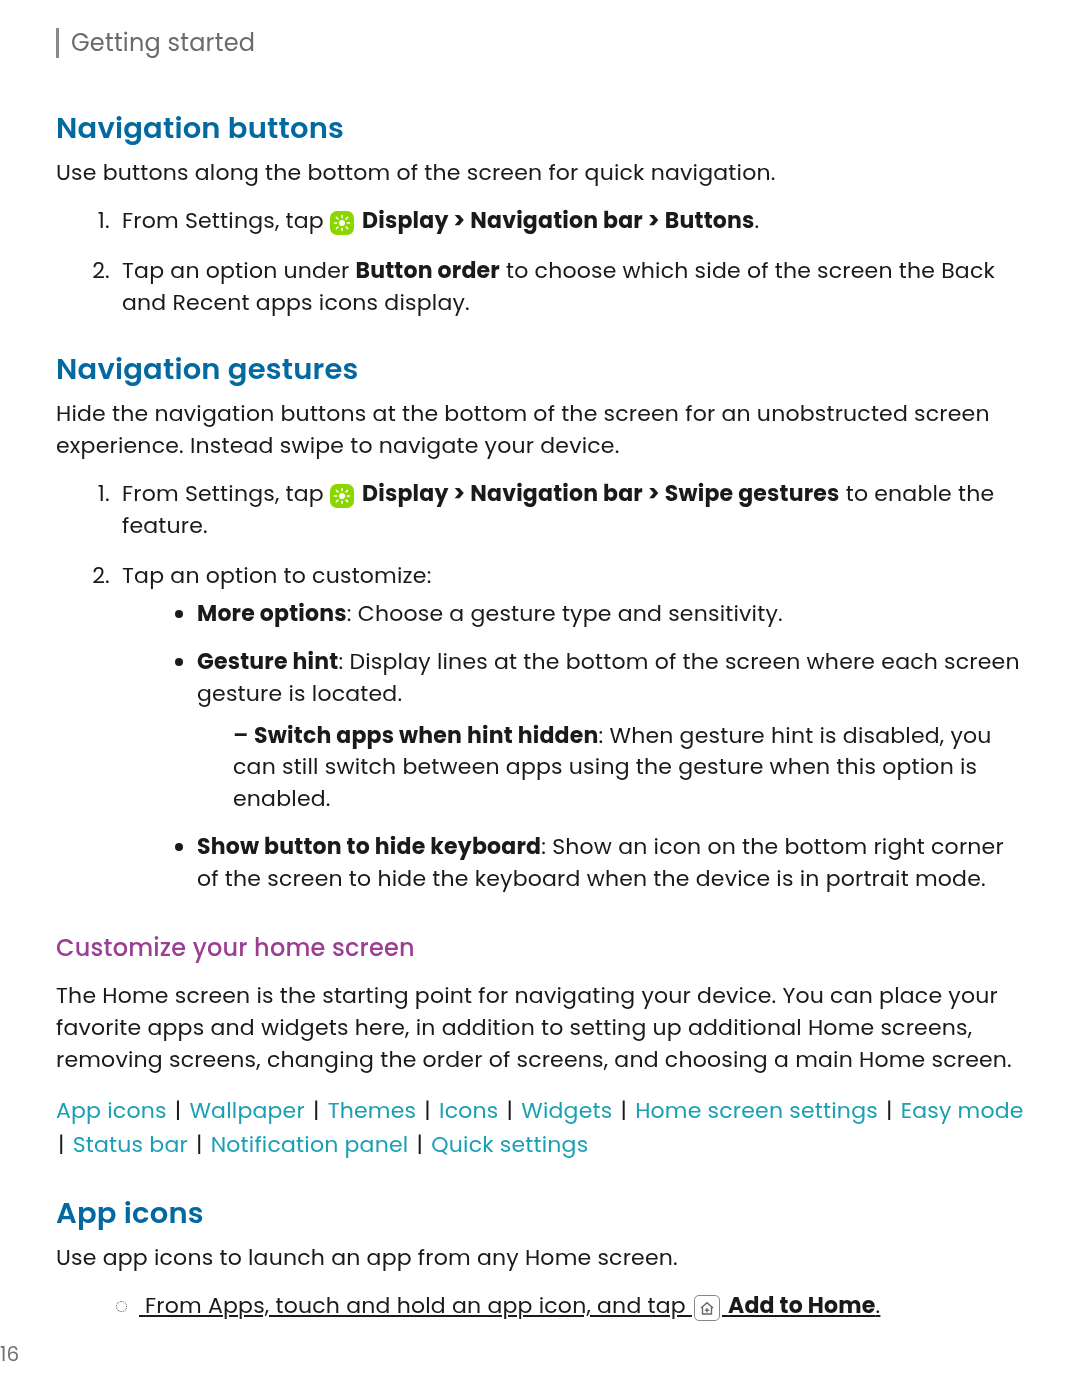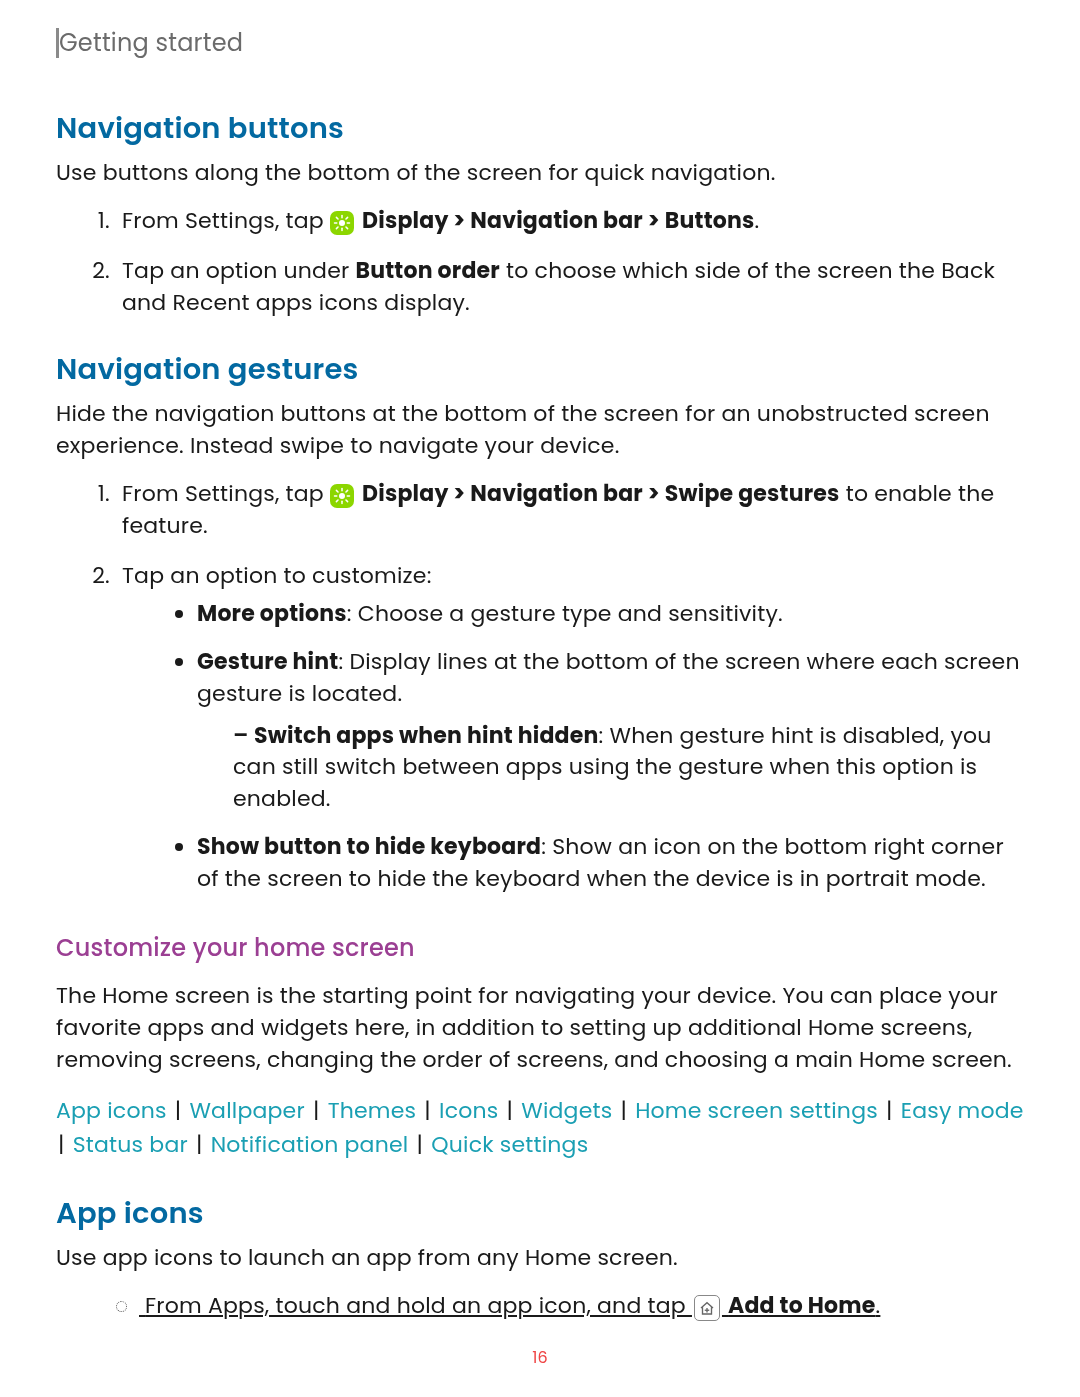--- a/index.html
+++ b/index.html
@@ -15,21 +15,21 @@
     font-size: 22px;
     line-height: 1.45;
     letter-spacing: 0.2px;
     box-sizing: border-box;
     padding: 26px 56px 40px 56px;
     position: relative;
   }
   .breadcrumb-wrap {
     display: flex;
     align-items: center;
-    gap: 0;
+    gap: 12px;
     margin-bottom: 46px;
   }
   .breadcrumb-bar {
     width: 3px;
     height: 30px;
     background: #8a8a8a;
   }
   .breadcrumb-text {
     font-size: 24px;
     color: #6b6b6b;
@@ -115,23 +115,22 @@
   }
   .sep {
     color: #1a1a1a;
     margin: 0 2px;
   }
   .page-number {
     position: absolute;
     bottom: 28px;
     left: 0;
     width: 100%;
-    text-align: center;
-    font-size: 16px;
-    color: #ef4444;
+    font-size: 20px;
+    color: #737373;
   }
   .dot-bullet {
     list-style: none;
     padding-left: 60px;
     margin: 10px 0 0 0;
     text-decoration: underline;
   }
   .dot-bullet > li::before {
     content: "";
     display: inline-block;

